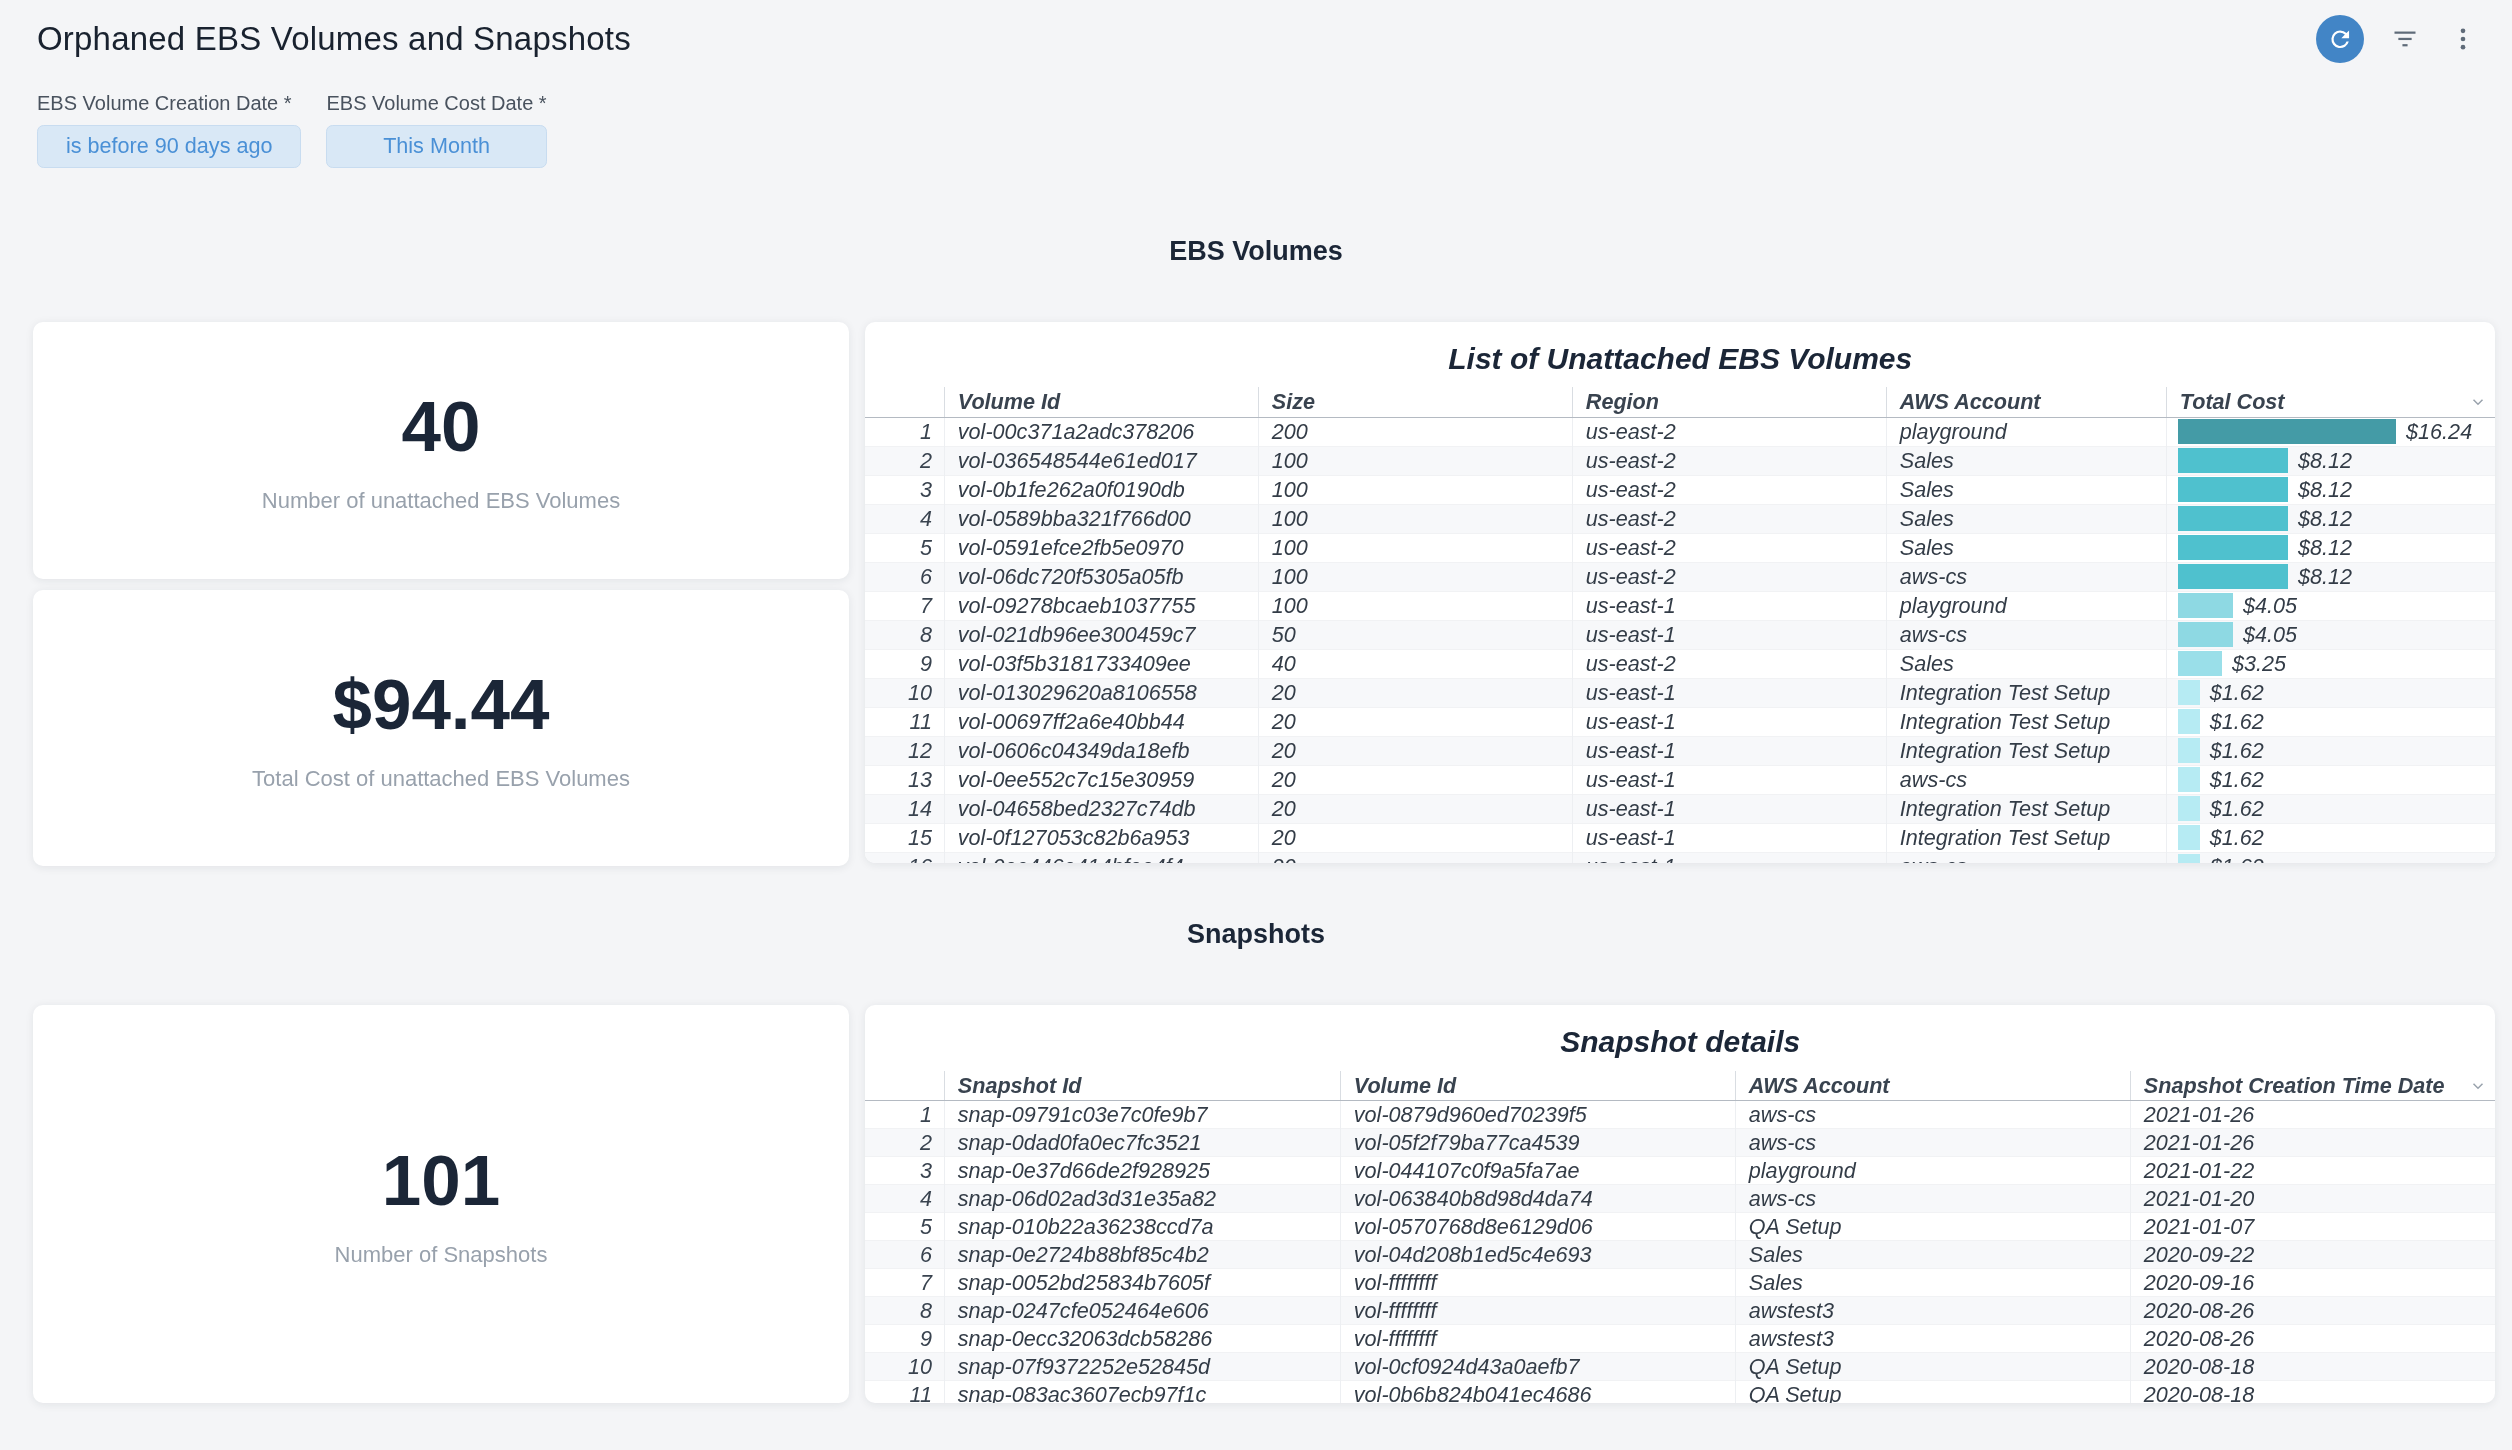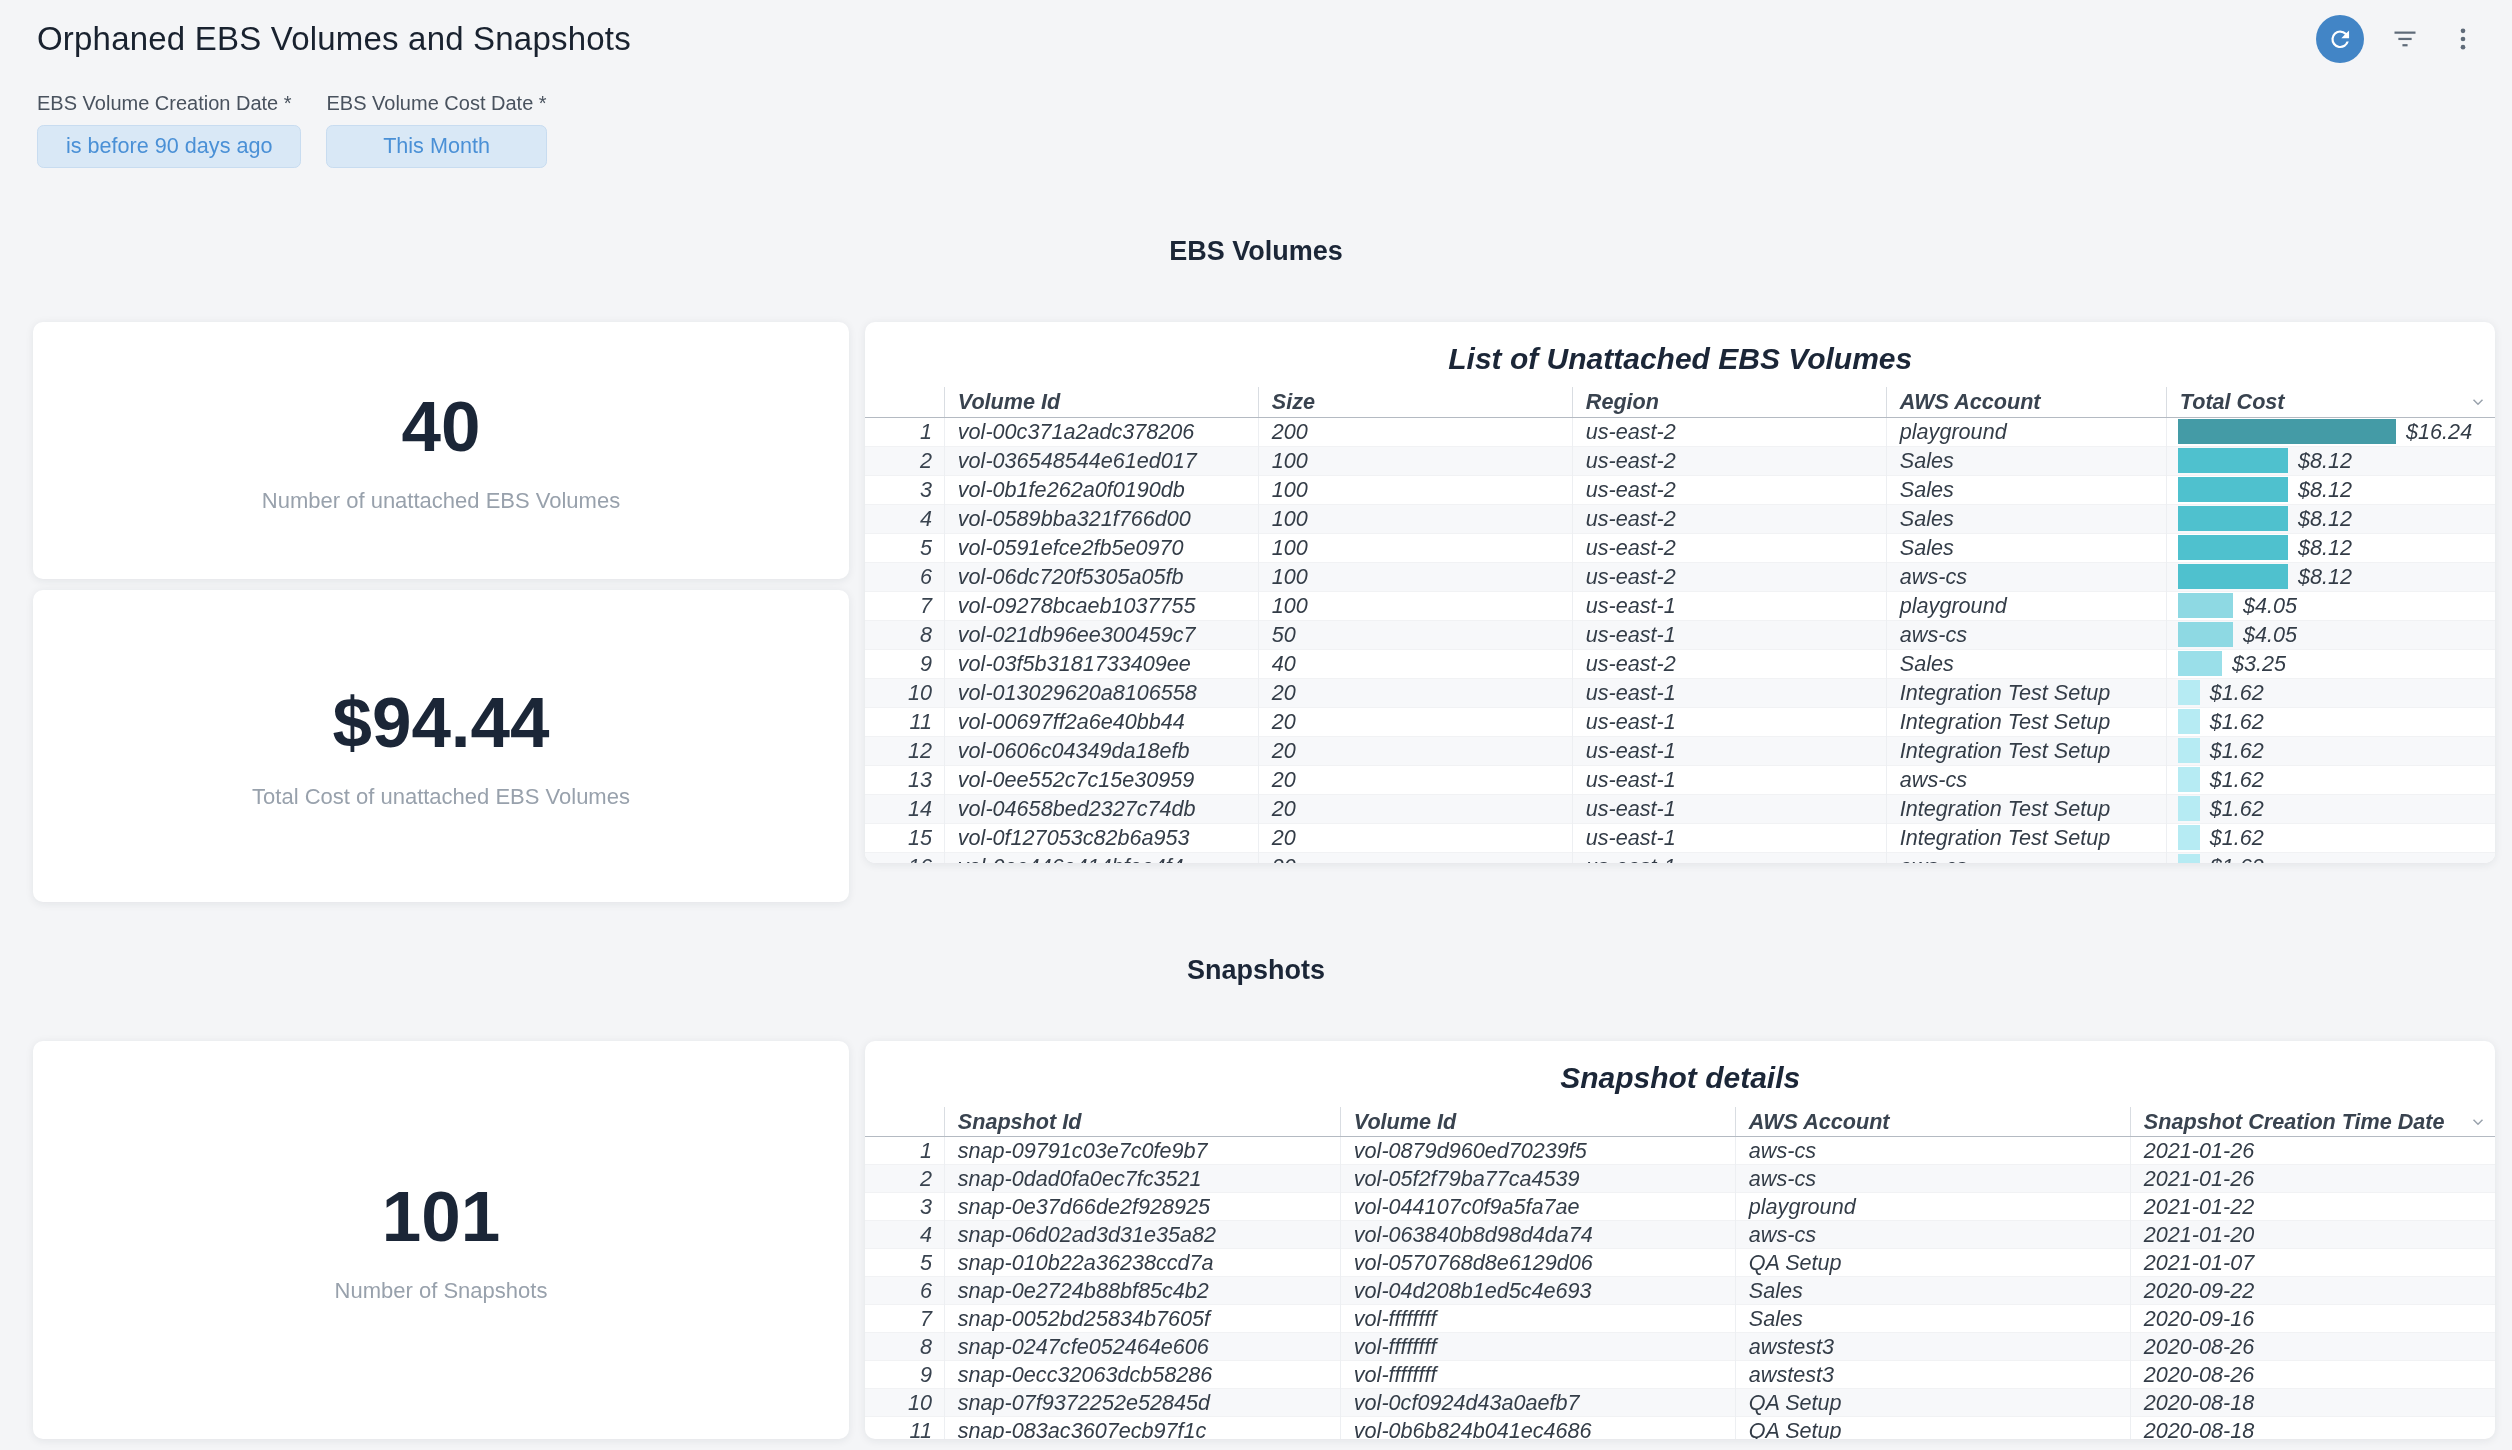--- a/index.html
+++ b/index.html
@@ -33,21 +33,21 @@
   .section-heading { text-align:center; font-size:27px; font-weight:600; color:#1b2637; }
   .heading-ebs { margin-top:68px; }
   .heading-snap { margin-top:53px; }
 
   .grid { display:flex; gap:16px; padding:0 16.6px 0 33px; margin-top:55px; }
   .col-left { width:816px; flex:none; display:flex; flex-direction:column; gap:11.6px; }
   .card { background:#ffffff; border-radius:10px; box-shadow:0 1.7px 8.3px rgba(25,39,52,0.08); }
 
   .stat-card { display:flex; flex-direction:column; align-items:center; justify-content:center; }
   .stat-card-1 { height:257px; }
-  .stat-card-2 { height:312px; }
+  .stat-card-2 { height:276px; }
   .stat-card-3 { height:398px; }
   .stat-value { font-size:71px; font-weight:700; color:#1b2637; }
   .stat-label { font-size:22px; color:#98a1ac; margin-top:21.6px; }
 
   .table-card { flex:1; overflow:hidden;font-style:italic; }
   .table-card-ebs { height:541px; }
   .table-card-snap { height:398px; }
   .table-title { text-align:center; font-size:30px; font-weight:600; color:#1b2637; padding:20px 0 11.6px 0; }
 
   table { width:100%; border-collapse:collapse; table-layout:fixed; }

